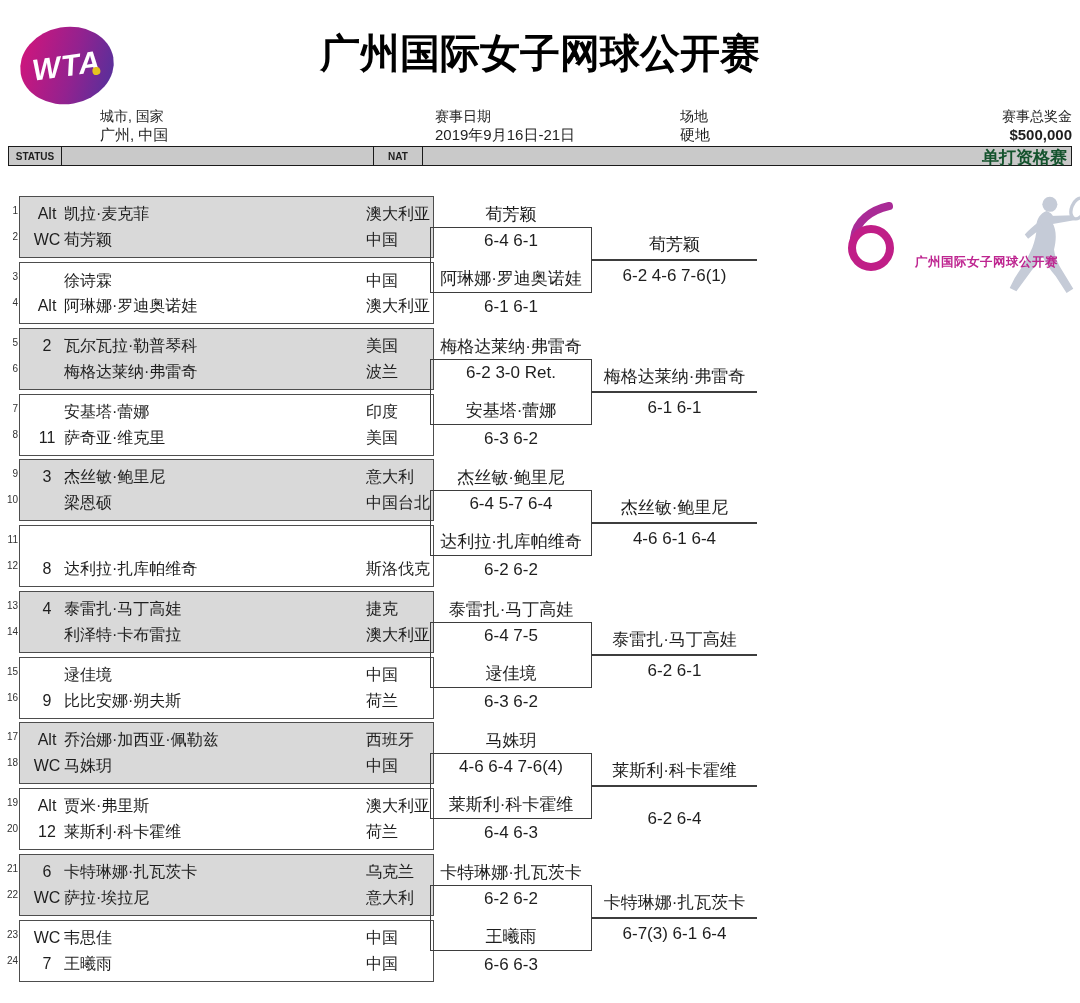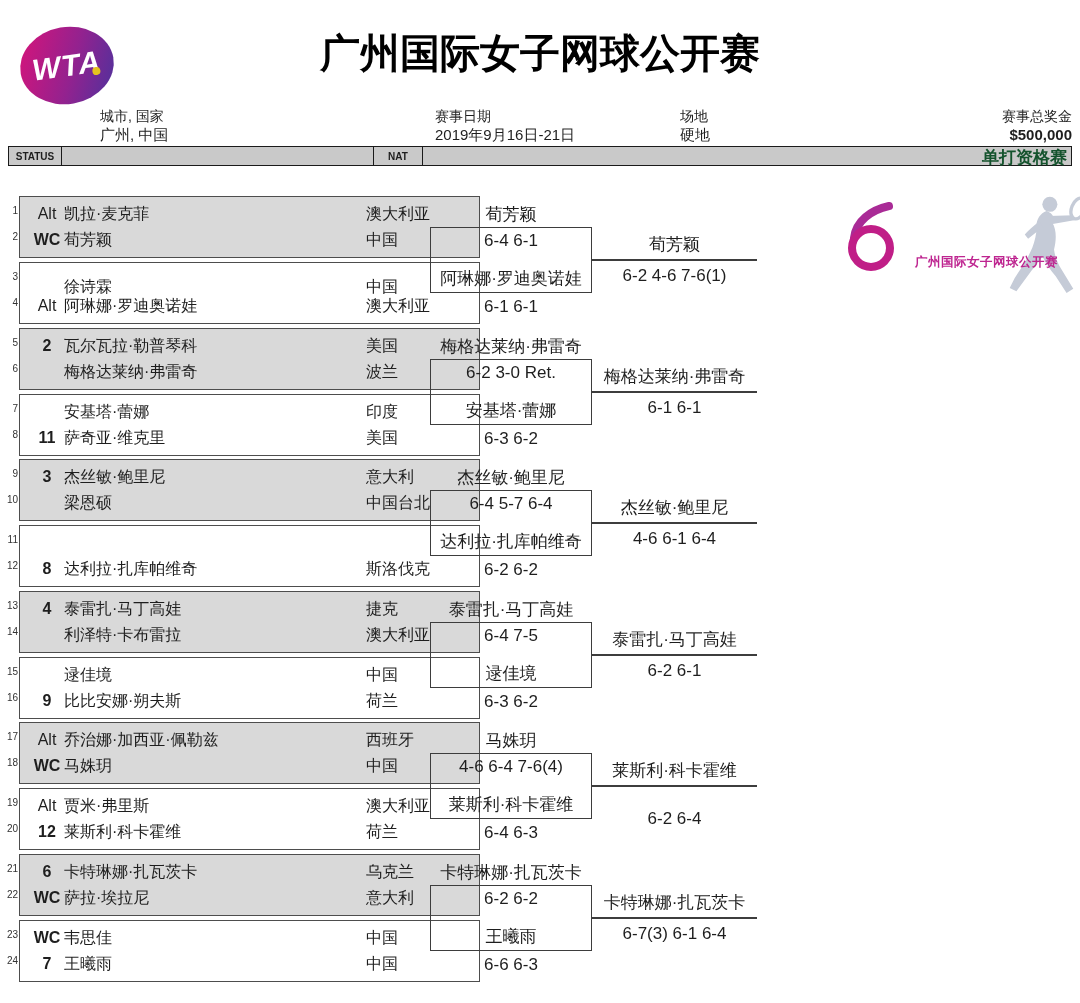--- a/index.html
+++ b/index.html
@@ -29,26 +29,26 @@
   .status-bar{position:absolute;left:8px;top:146px;width:1064px;height:20px;background:#c9c9c9;
     border:1px solid #1a1a1a;box-sizing:border-box;}
   .sb-status{position:absolute;left:0;top:0;bottom:0;width:52px;border-right:1px solid #1a1a1a;
     font-size:10px;font-weight:700;text-align:center;line-height:20px;}
   .sb-nat{position:absolute;left:364px;top:0;bottom:0;width:48px;border-left:1px solid #1a1a1a;
     border-right:1px solid #1a1a1a;font-size:10px;font-weight:700;text-align:center;line-height:20px;}
   .sb-round{position:absolute;right:4px;top:0;bottom:0;font-size:17px;font-weight:700;line-height:21px;color:#14532d;}
 
   
   #bracket{position:absolute;inset:0;}
-  .pair-block{position:absolute;left:19px;width:461px;height:62px;background:#fff;
+  .pair-block{position:absolute;left:19px;width:415px;height:62px;background:#fff;
     border:1px solid #4d4d4d;box-sizing:border-box;}
   .pair-block.shaded{background:#d9d9d9;}
   .prow{position:absolute;left:0;right:0;height:24px;line-height:24px;font-size:16px;white-space:nowrap;}
   .pstatus{position:absolute;left:8px;width:38px;text-align:center;}
-  .pstatus.bold{font-weight:700;}
+  .pstatus.bold{font-weight:400;}
   .pname{position:absolute;left:44px;}
   .pnat{position:absolute;left:346px;}
   .pnum{position:absolute;left:4px;width:14px;text-align:right;font-size:10px;line-height:12px;color:#333;}
   .r1box{position:absolute;left:430px;width:162px;height:66px;border:1px solid #3d3d3d;
     box-sizing:border-box;font-size:17px;}
   .r1box>div{position:absolute;left:-2px;right:-2px;text-align:center;height:22px;line-height:22px;white-space:nowrap;}
   .r1box .w1{bottom:calc(100% + 2px);}
   .r1box .s1{top:2px;}
   .r1box .w2{bottom:2px;}
   .r1box .s2{top:calc(100% + 4px);}
@@ -111,21 +111,21 @@
         </div>
         <div class="prow" style="top: 31px;">
           <div class="pstatus bold">WC</div>
           <div class="pname">荀芳颖</div>
           <div class="pnat">中国</div>
         </div>
       </div>
       <div class="pnum" style="top: 271px;">3</div>
       <div class="pnum" style="top: 297px;">4</div>
       <div class="pair-block" style="top: 262px;">
-        <div class="prow" style="top: 12px;">
+        <div class="prow" style="top: 6px;">
           <div class="pstatus"></div>
           <div class="pname">徐诗霖</div>
           <div class="pnat">中国</div>
         </div>
         <div class="prow" style="top: 31px;">
           <div class="pstatus">Alt</div>
           <div class="pname">阿琳娜·罗迪奥诺娃</div>
           <div class="pnat">澳大利亚</div>
         </div>
       </div>

